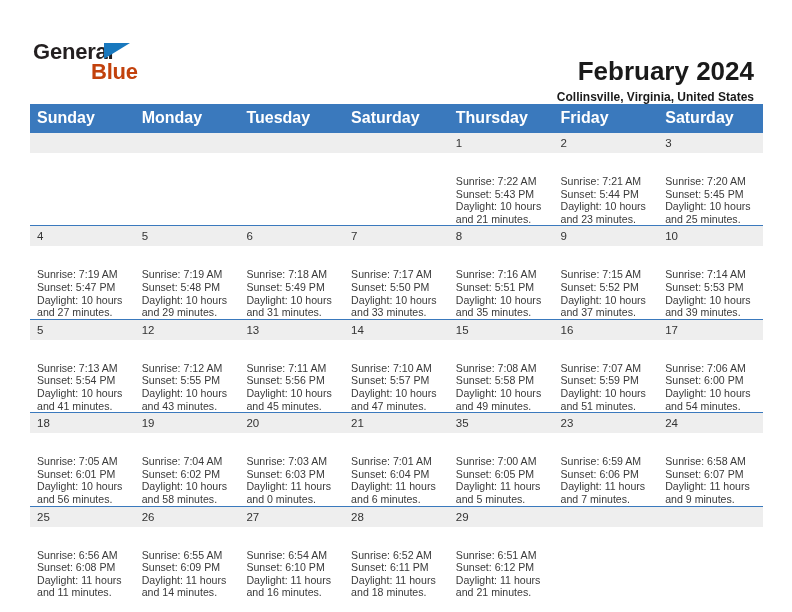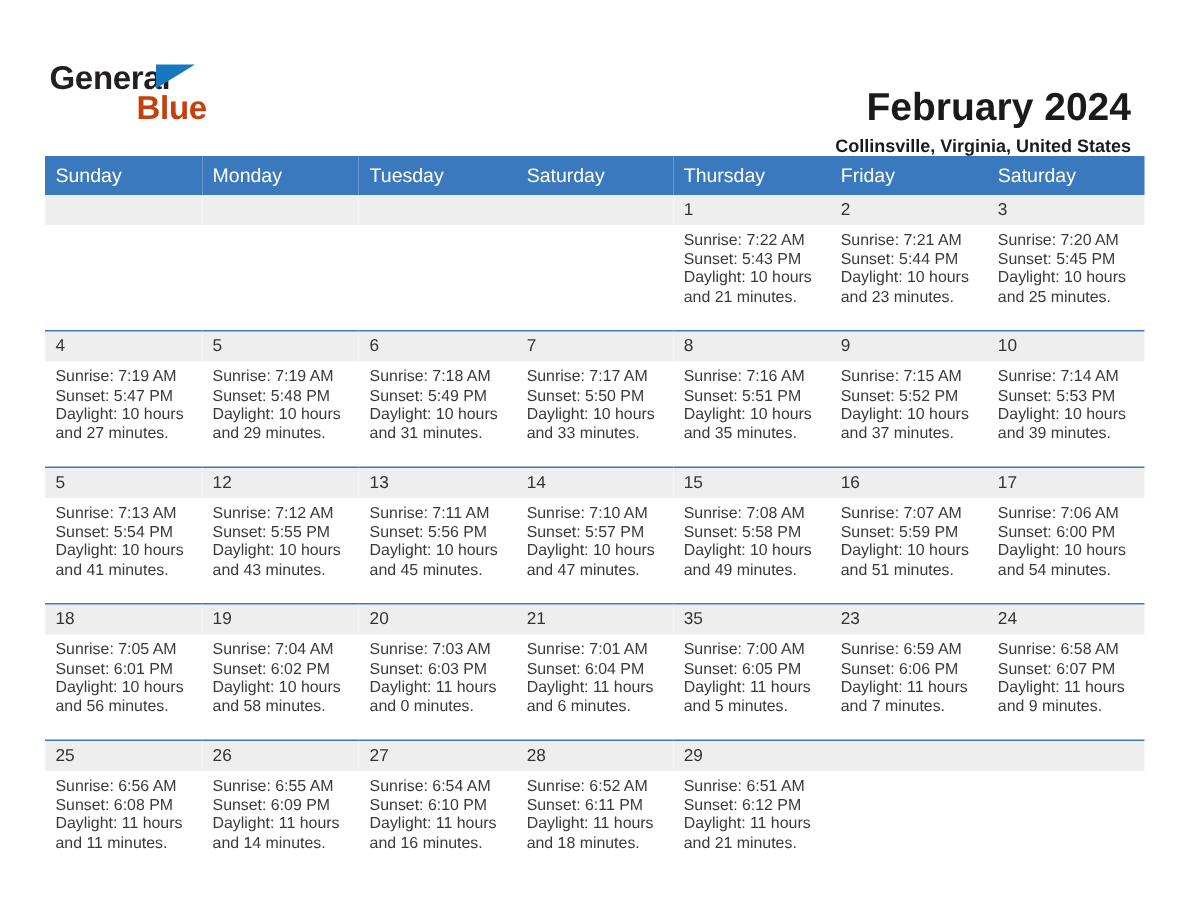--- a/index.html
+++ b/index.html
@@ -92,22 +92,22 @@
     top: 104px;
     width: 733px;
     border-collapse: collapse;
     table-layout: fixed;
   }
   .cal col { width: 104.71px; }
 
   thead th {
     background: #3a79bd;
     color: #ffffff;
-    font-size: 13px;
-    font-weight: normal;
+    font-size: 16px;
+    font-weight: bold;
     text-align: left;
     padding: 5px 0 6px 7px;
     height: 11px;
     box-sizing: content-box;
   }
 
   tbody tr { height: 90px; }
 
   td.day {
     vertical-align: top;
@@ -124,20 +124,21 @@
     color: #333333;
     padding: 4px 0 4px 7px;
     height: 12px;
     line-height: 12px;
   }
   .details {
     padding: 4px 8px 0 7px;
     font-size: 10.6px;
     line-height: 12.6px;
     color: #3a3a3a;
+    margin-top: 18px;
   }
   .details div { white-space: nowrap; }
   td.empty .details { visibility: hidden; }
 </style>
 </head>
 <body>
 
 <div class="page">
 
   <div class="top">

